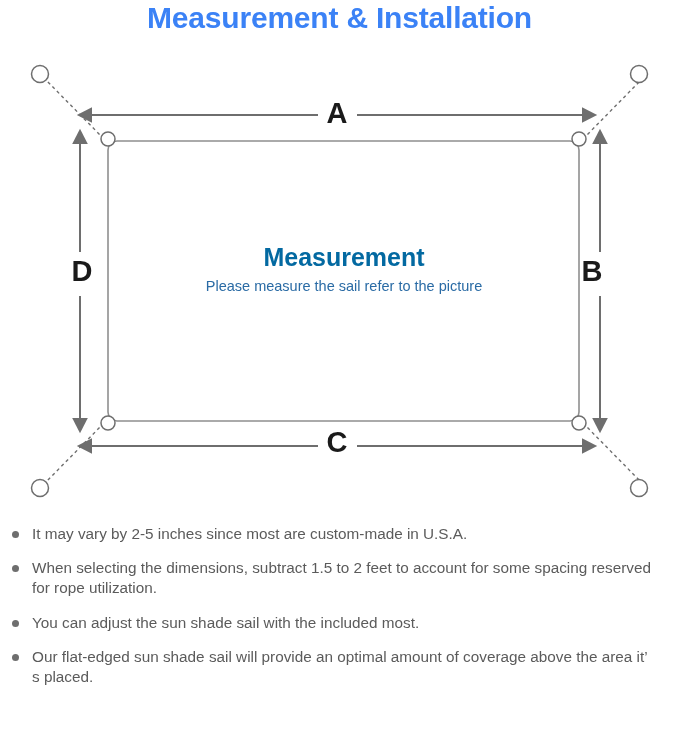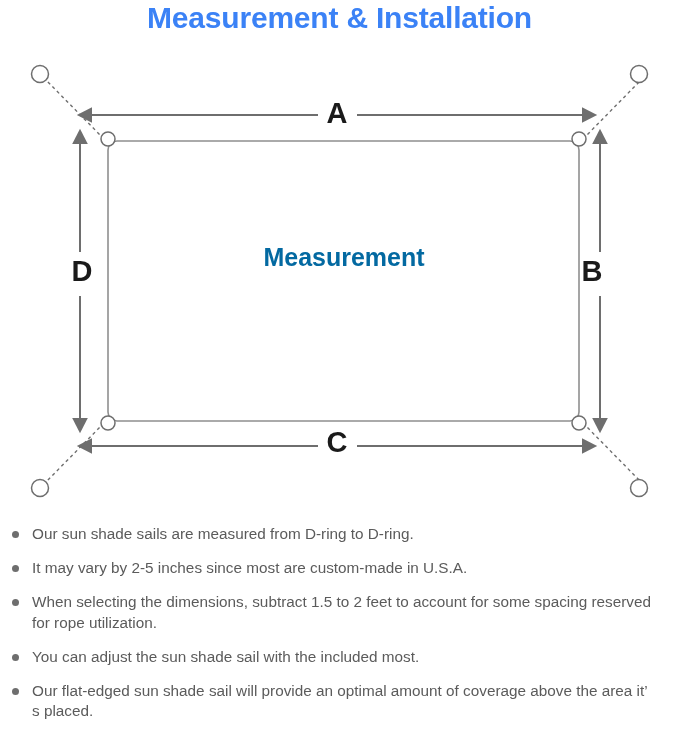--- a/index.html
+++ b/index.html
@@ -155,32 +155,29 @@
       <line x1="80" y1="256" x2="80" y2="378" stroke="#6e6e6e" stroke-width="2" marker-end="url(#ah-right)"></line>
     </g>
 
     <g>
       <line x1="600" y1="212" x2="600" y2="104" stroke="#6e6e6e" stroke-width="2" marker-end="url(#ah-right)"></line>
       <line x1="600" y1="256" x2="600" y2="378" stroke="#6e6e6e" stroke-width="2" marker-end="url(#ah-right)"></line>
     </g>
   </svg>
 
   <div id="sail-title">Measurement</div>
+  <div id="sail-sub">Please measure the sail refer to the picture</div>
 
   <div class="dim-letter" id="dim-a">A</div>
   <div class="dim-letter" id="dim-b">B</div>
   <div class="dim-letter" id="dim-c">C</div>
   <div class="dim-letter" id="dim-d">D</div>
 </div>
 
 <div id="notes">
-  <div class="note">
-    <span class="bullet"></span>
-    <span>Our sun shade sails are measured from D-ring to D-ring.</span>
-  </div>
   <div class="note">
     <span class="bullet"></span>
     <span>It may vary by 2-5 inches since most are custom-made in U.S.A.</span>
   </div>
   <div class="note">
     <span class="bullet"></span>
     <span>When selecting the dimensions, subtract 1.5 to 2 feet to account for some spacing reserved for rope utilization.</span>
   </div>
   <div class="note">
     <span class="bullet"></span>

